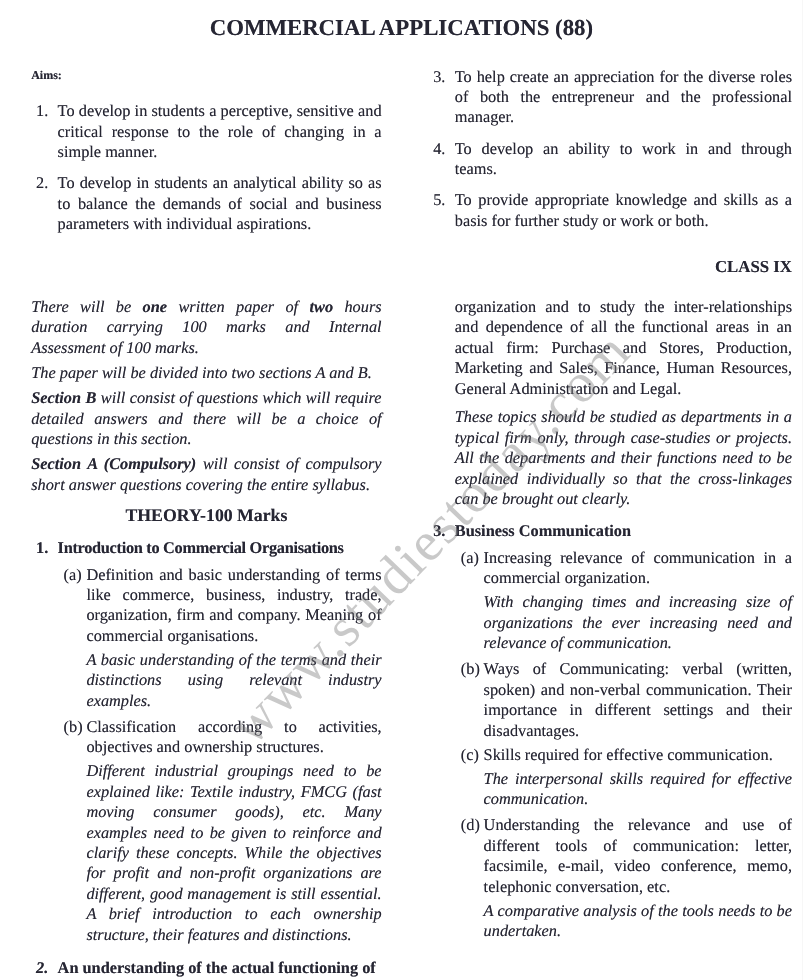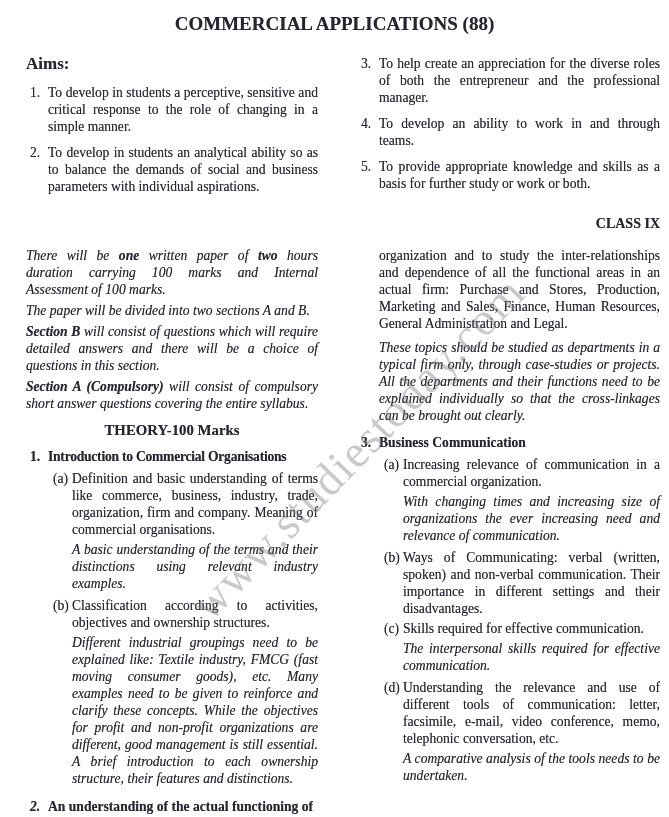--- a/index.html
+++ b/index.html
@@ -19,21 +19,21 @@
     font-size:19px; line-height:24px;
     font-weight:bold; text-align:center;
     padding-top:12px;
   }
   .content { padding-left:26px; padding-right:9px; }
   .row { display:flex; justify-content:space-between; align-items:flex-start; }
   .col-l { width:292px; }
   .col-r { width:303px; }
   .jus { text-align:justify; }
   .aims-row { margin-top:19px; }
-  .aims-heading { font-weight:bold; font-size:17px; margin-bottom:12px; }
+  .aims-heading { font-weight:bold; font-size:10px; margin-bottom:12px; }
   .aim { display:flex; margin-bottom:9px; }
   .num { flex:0 0 22px; padding-left:4px; }
   .bold { font-weight:bold; }
   .italic { font-style:italic; }
   .aim-text { flex:1; }
   .classix-heading {
     font-size:14px; line-height:21px; font-weight:bold;
     text-align:right; margin-top:9px; margin-bottom:13px;
   }
   .intro { font-style:italic; text-align:justify; margin-bottom:4px; }

